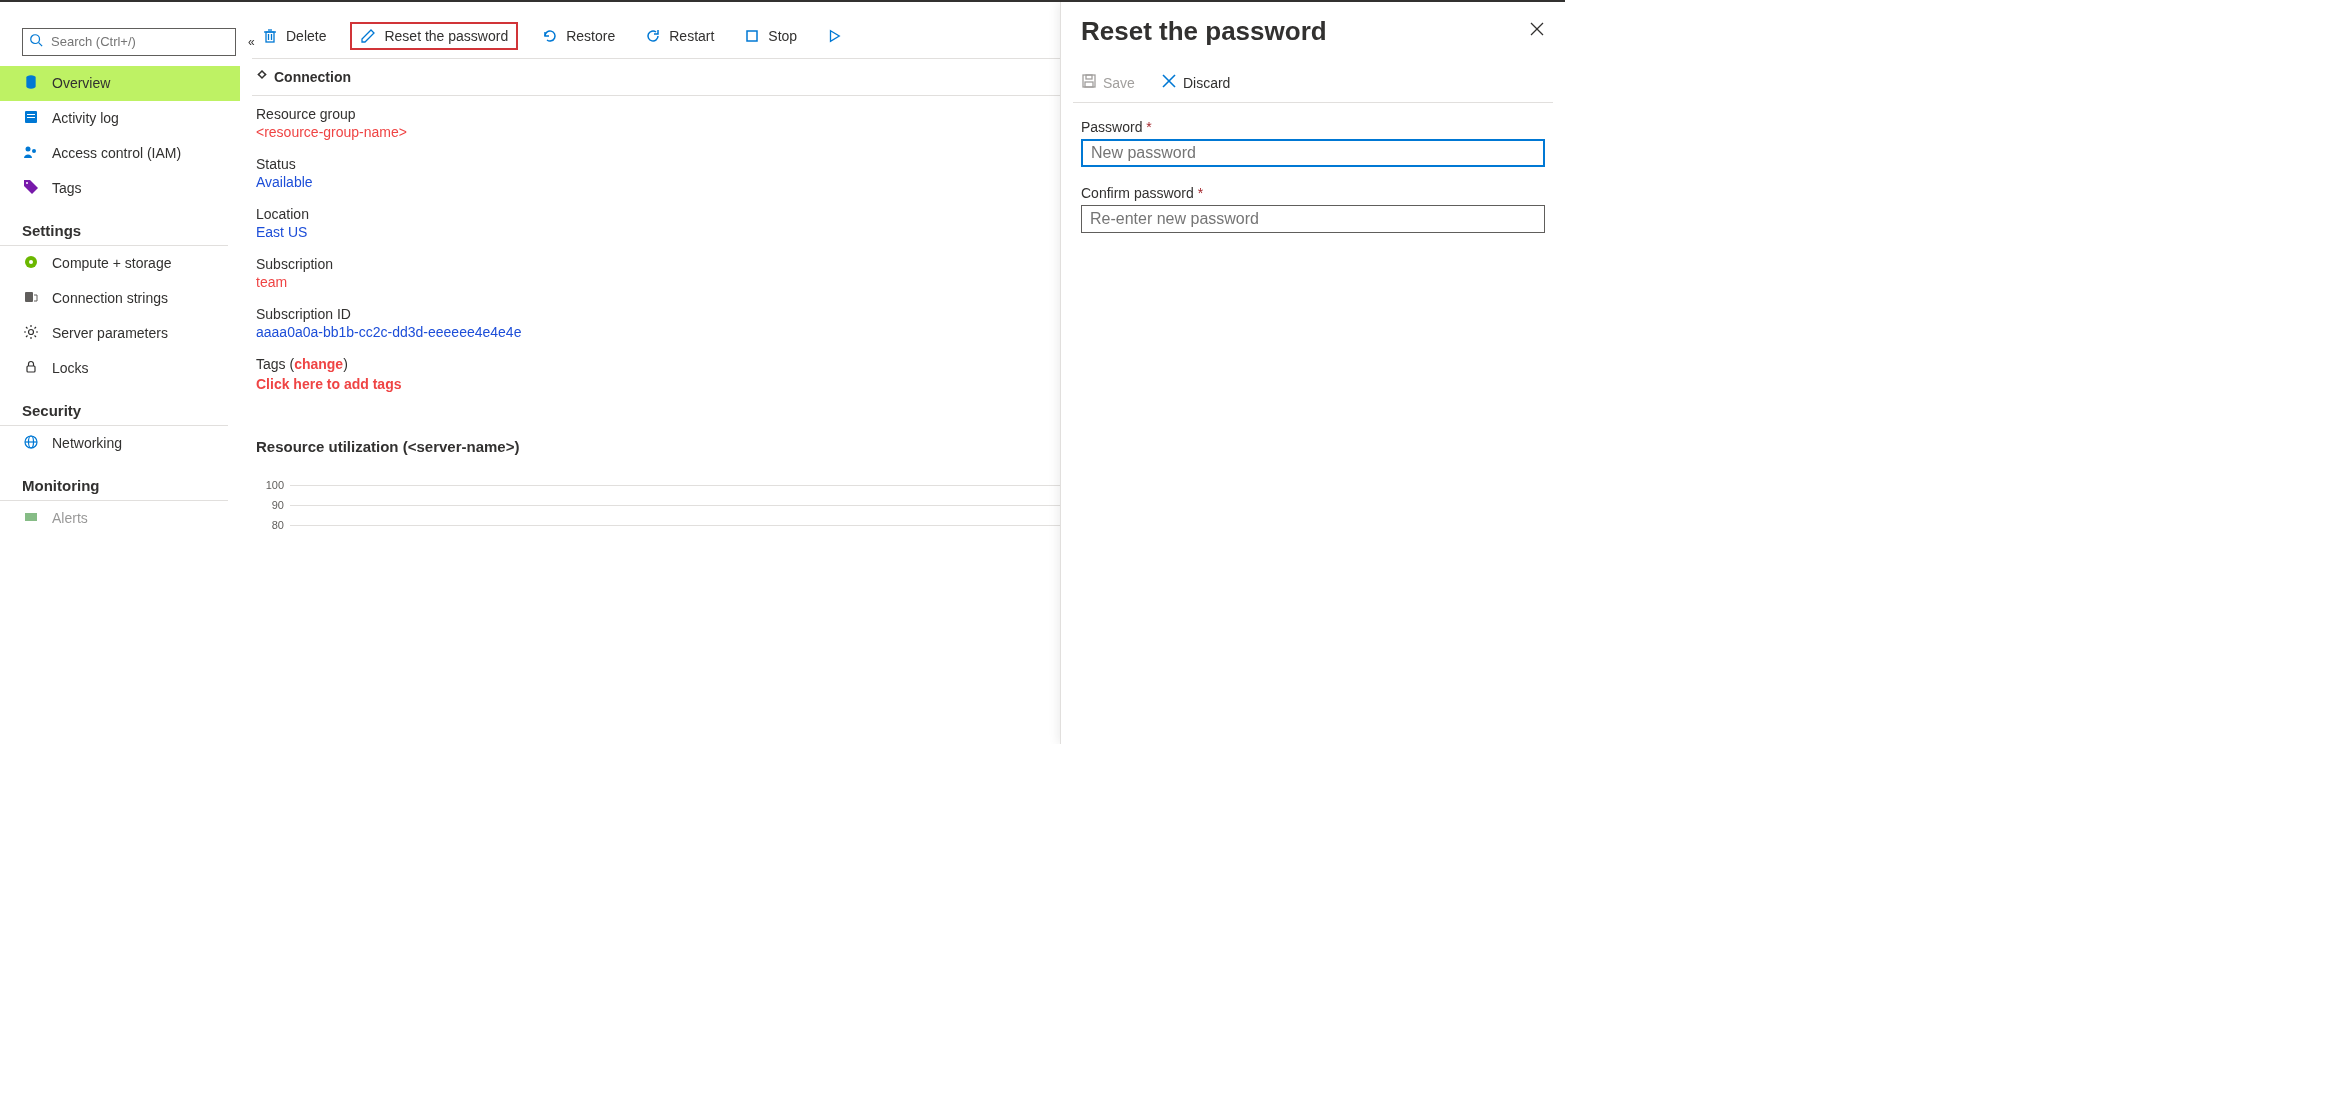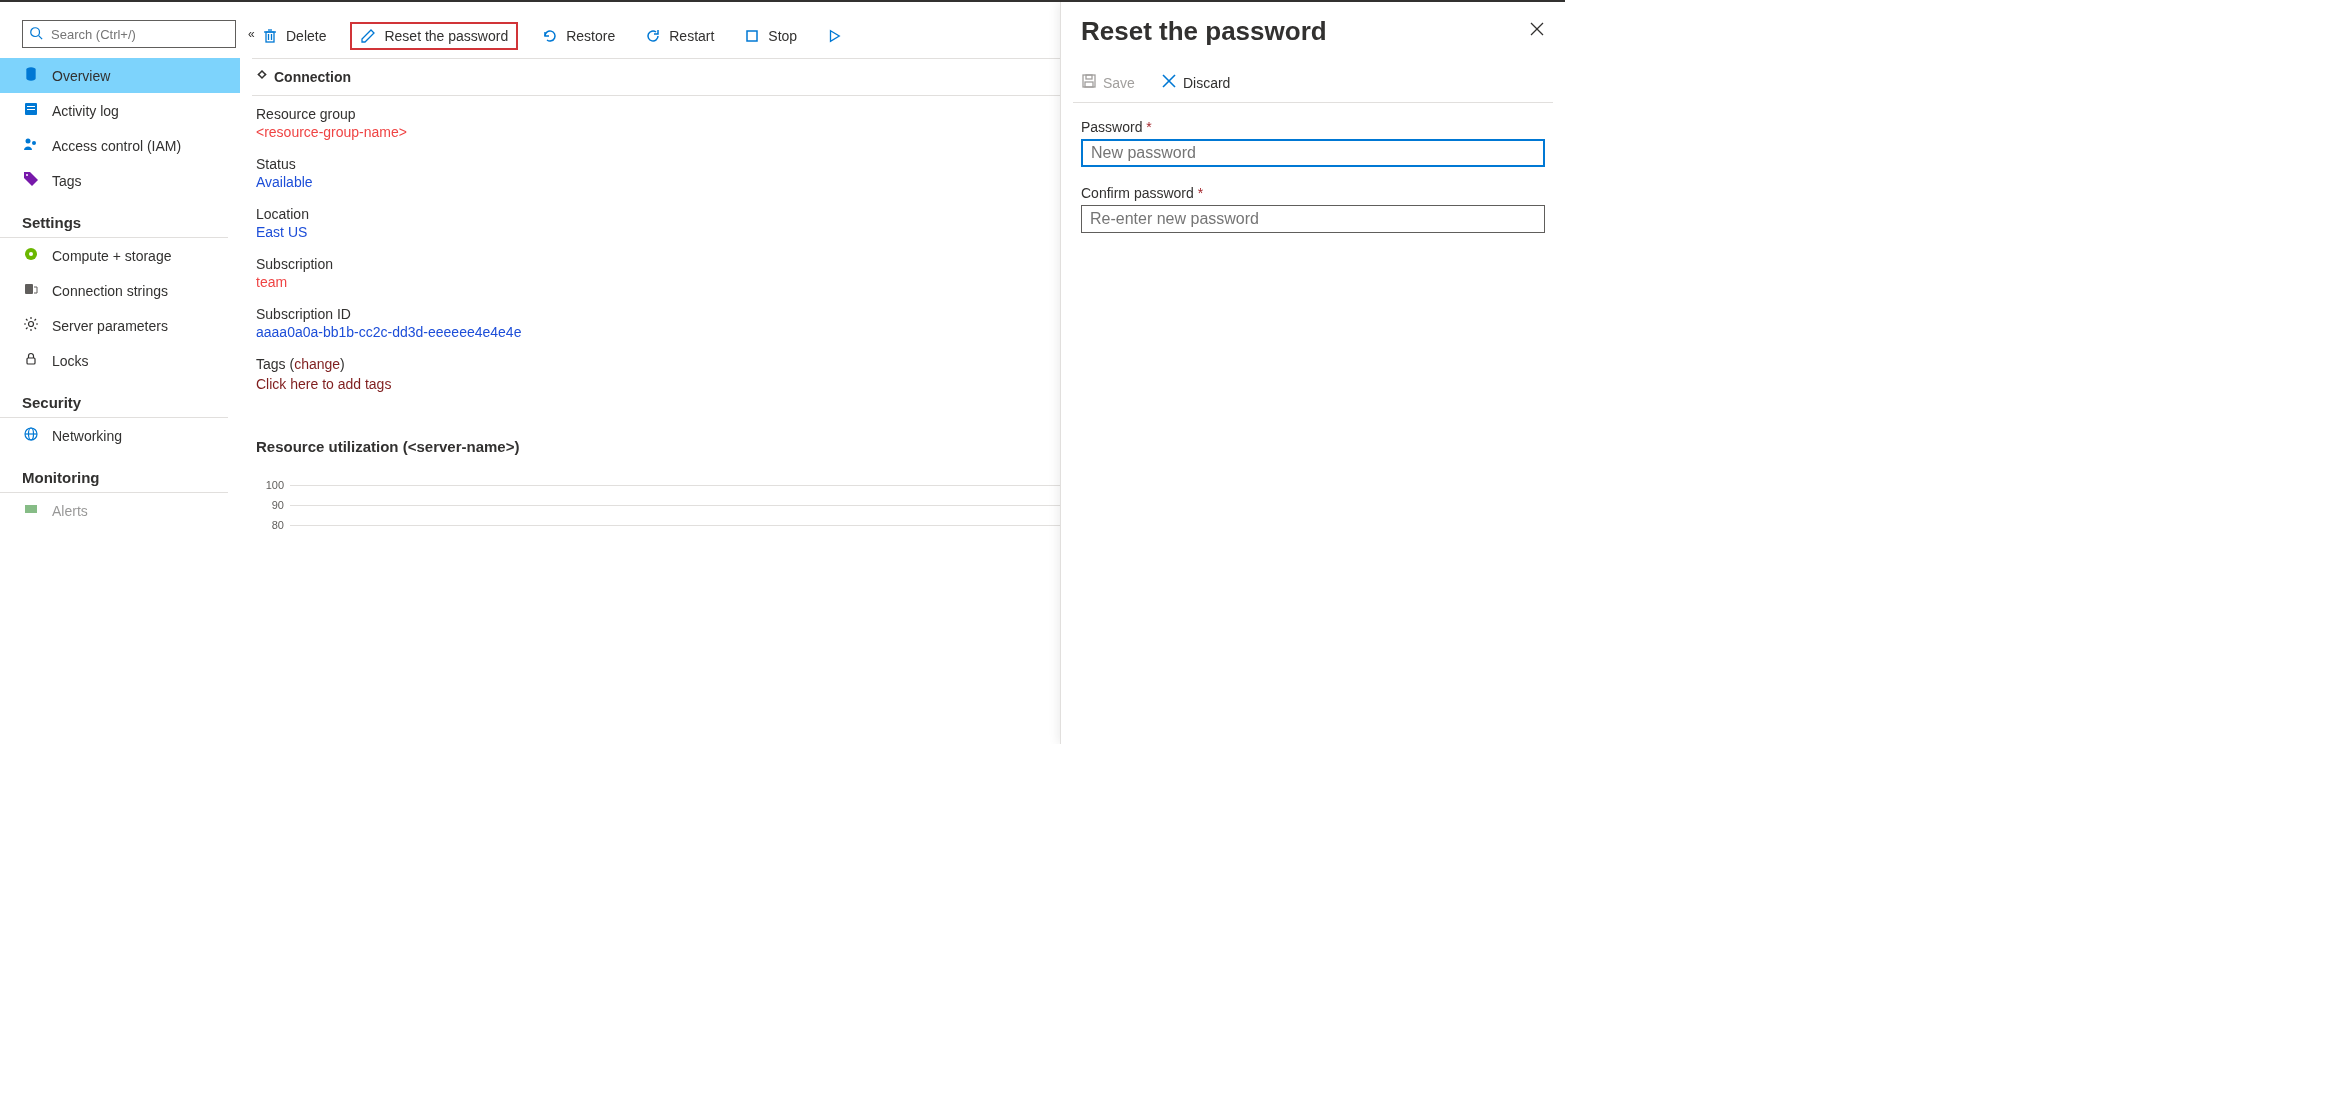--- a/index.html
+++ b/index.html
@@ -44,21 +44,21 @@
     margin: 0;
     font-size: 28px;
     font-weight: 600;
   }
   .title-block .subtitle {
     font-size: 14px;
     color: #605e5c;
     margin-top: 4px;
   }
   .pin-icon { margin-left: 4px; color:#605e5c; cursor:pointer; }
-  .content-row { display: flex; margin-top: 14px; }
+  .content-row { display: flex; margin-top: 14px; align-items: center; }
   .sidebar {
     width: 240px;
     flex: 0 0 240px;
     padding: 0;
   }
   .search-row {
     display:flex;
     align-items:center;
     gap:12px;
     padding: 4px 14px 10px 22px;
@@ -83,21 +83,21 @@
   }
   .collapse-chevron { color:#323130; cursor:pointer; font-size:12px; }
   .nav-item {
     display:flex;
     align-items:center;
     gap:12px;
     padding:8px 0 8px 22px;
     font-size:14px;
     cursor:pointer;
   }
-  .nav-item.active { background:#7dd3fc; }
+  .nav-item.active { background:#bef264; }
   .nav-item .nav-icon { width:18px; text-align:center; font-size:14px; }
   .nav-section {
     padding:16px 0 6px 22px;
     font-weight:600;
     font-size:15px;
     border-bottom:1px solid #e1dfdd;
     margin: 0 12px 0 0;
   }
   .main {
     flex:1;
@@ -138,21 +138,21 @@
   .essentials-grid {
     display:flex;
     padding-top:4px;
   }
   .ecol { flex:1; }
   .erow { padding:6px 4px 10px 4px; }
   .elabel { color:#323130; font-size:14px; }
   .evalue { color:#1d4ed8; font-size:14px; margin-top:2px; }
   .evalue.link { color:#ef4444; cursor:pointer; }
   .tags-line { padding:6px 4px; }
-  .tags-line .link { color:#7f1d1d; cursor:pointer; }
+  .tags-line .link { color:#ef4444; cursor:pointer;font-weight:bold; }
   .showdata {
     text-align:right;
     padding-right:8px;
     padding-top:16px;
     font-size:14px;
   }
   .chart-title {
     font-weight:700;
     font-size:15px;
     padding:8px 4px 8px 4px;

